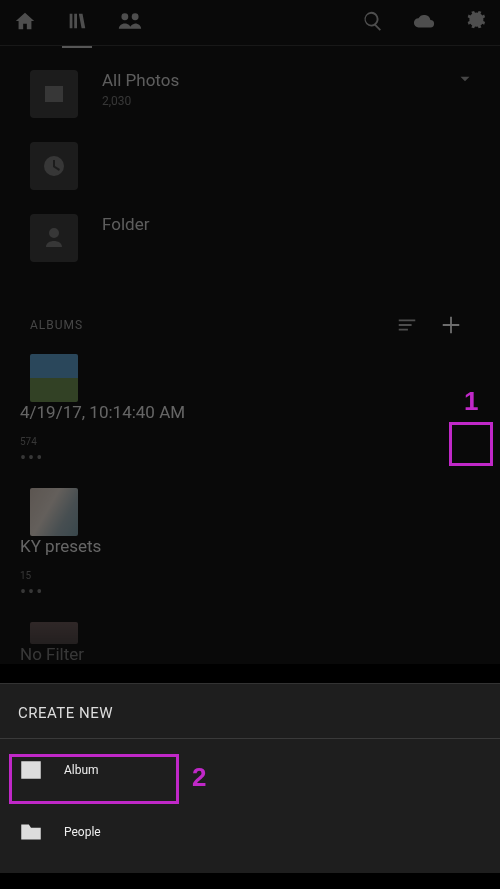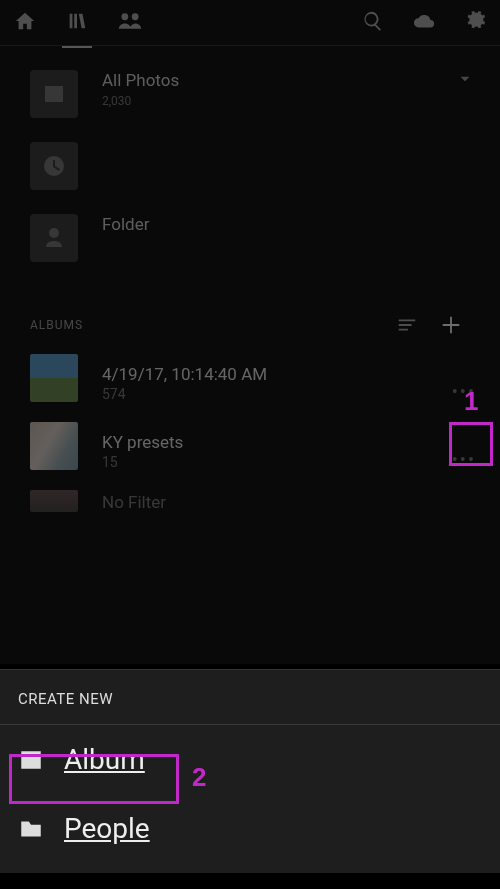--- a/index.html
+++ b/index.html
@@ -74,42 +74,43 @@
     letter-spacing: 1px;
   }
   .section-actions { margin-left: auto; display: flex; align-items: center; gap: 14px; }
   .sort-icon { display: flex; align-items: center; }
   .add-btn {
     width: 38px; height: 38px;
     display: flex; align-items: center; justify-content: center;
     position: relative;
   }
   .album-item {
-    display: flex; align-items: flex-end;
+    display: flex; align-items: flex-start;
     padding: 10px 0;
+    flex-direction: column;
   }
   .album-thumb {
     width: 48px; height: 48px;
     margin-right: 24px; margin-left: 10px;
     border-radius: 2px;
     flex-shrink: 0;
   }
   .thumb-landscape {
     background: linear-gradient(to bottom, #4a8ab5 0%, #4a8ab5 50%, #5b7d3e 50%, #5b7d3e 100%);
   }
   .thumb-beach {
     background: linear-gradient(120deg, #b8aaa0 0%, #c9bfb6 40%, #8a9aa0 70%, #6a8a95 100%);
   }
   .thumb-sunset {
     width: 48px; height: 22px;
     background: linear-gradient(to bottom, #a88 0%, #766 100%);
   }
   .album-text { flex: 1; }
   .album-title { color: #ccc; font-size: 17px; }
-  .album-sub { color: #666; font-size: 14px; margin-top: 2px; }
+  .album-sub { color: #666; font-size: 10px; margin-top: 14px; }
   .more-dots { color: #666; font-size: 18px; letter-spacing: 2px; margin-right: 4px; }
 
   
   .sheet {
     position: absolute;
     left: 0; right: 0; bottom: 16px;
     background: #1e1e1e;
     border-top: 1px solid #333;
     padding-bottom: 10px;
     z-index: 10;
@@ -123,21 +124,21 @@
   }
   .sheet-item {
     display: flex; align-items: center;
     padding: 18px 18px;
     gap: 20px;
   }
   .sheet-icon {
     width: 26px; display: flex; align-items: center; justify-content: center;
   }
   .sheet-icon svg { fill: #ddd; }
-  .sheet-label { color: #eee; font-size: 28px; text-decoration: underline; }
+  .sheet-label { color: #eee; font-size: 12px; }
 
   
   .annotation-box {
     position: absolute;
     border: 3px solid #c028c8;
     z-index: 50;
     pointer-events: none;
   }
   .annotation-label {
     position: absolute;

